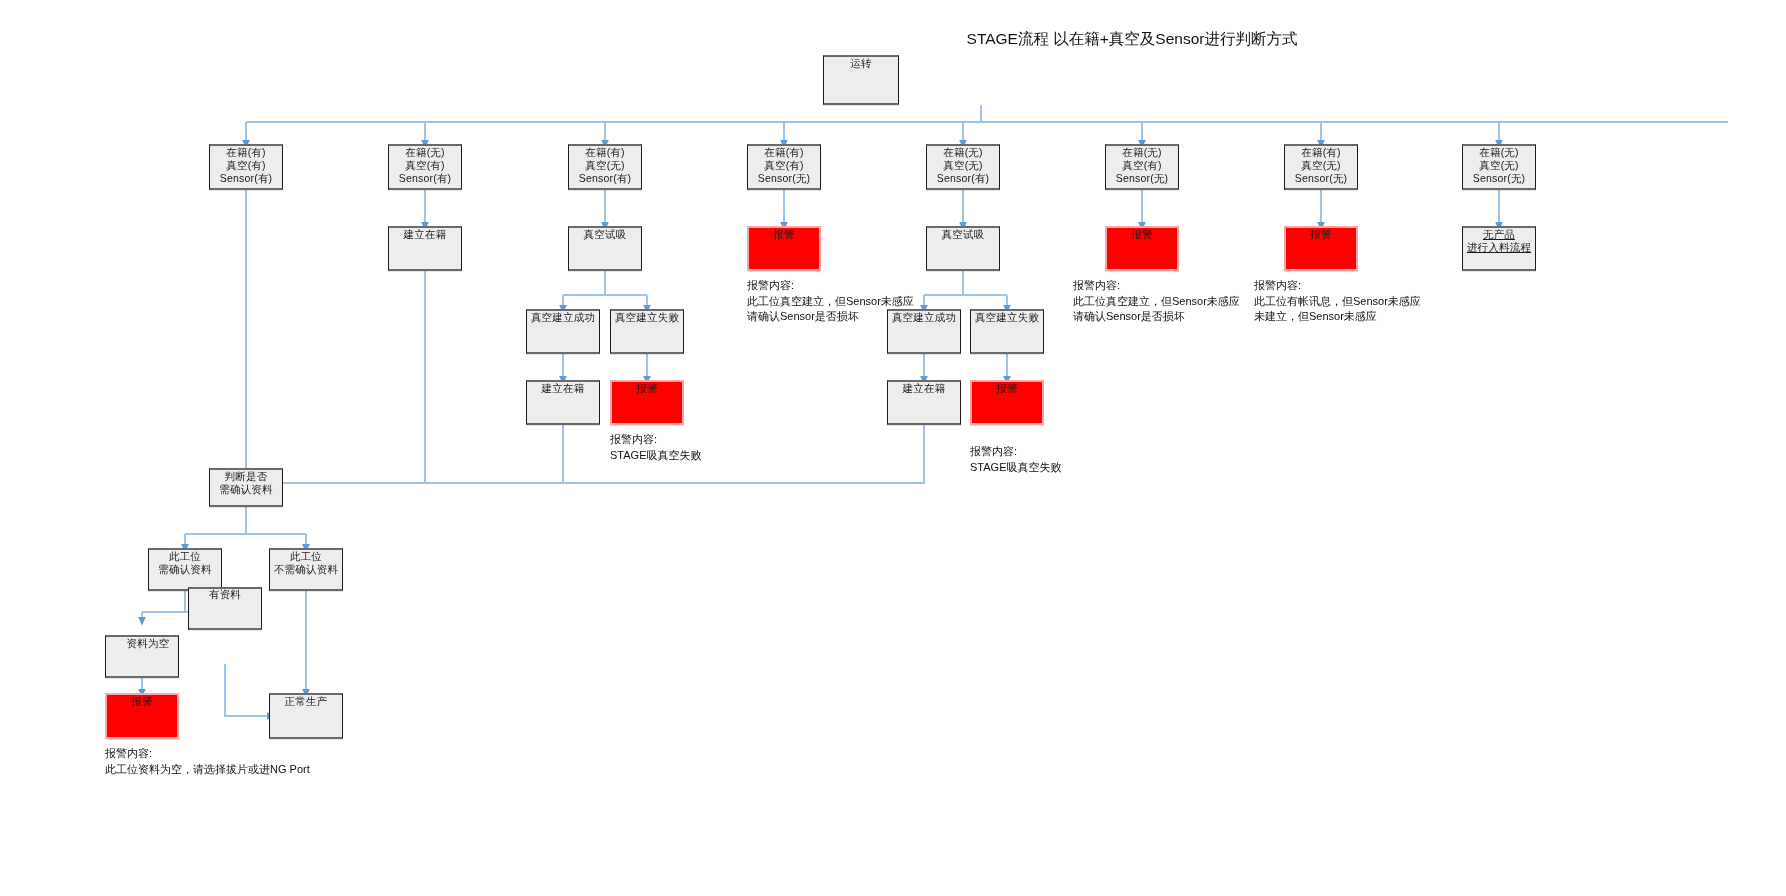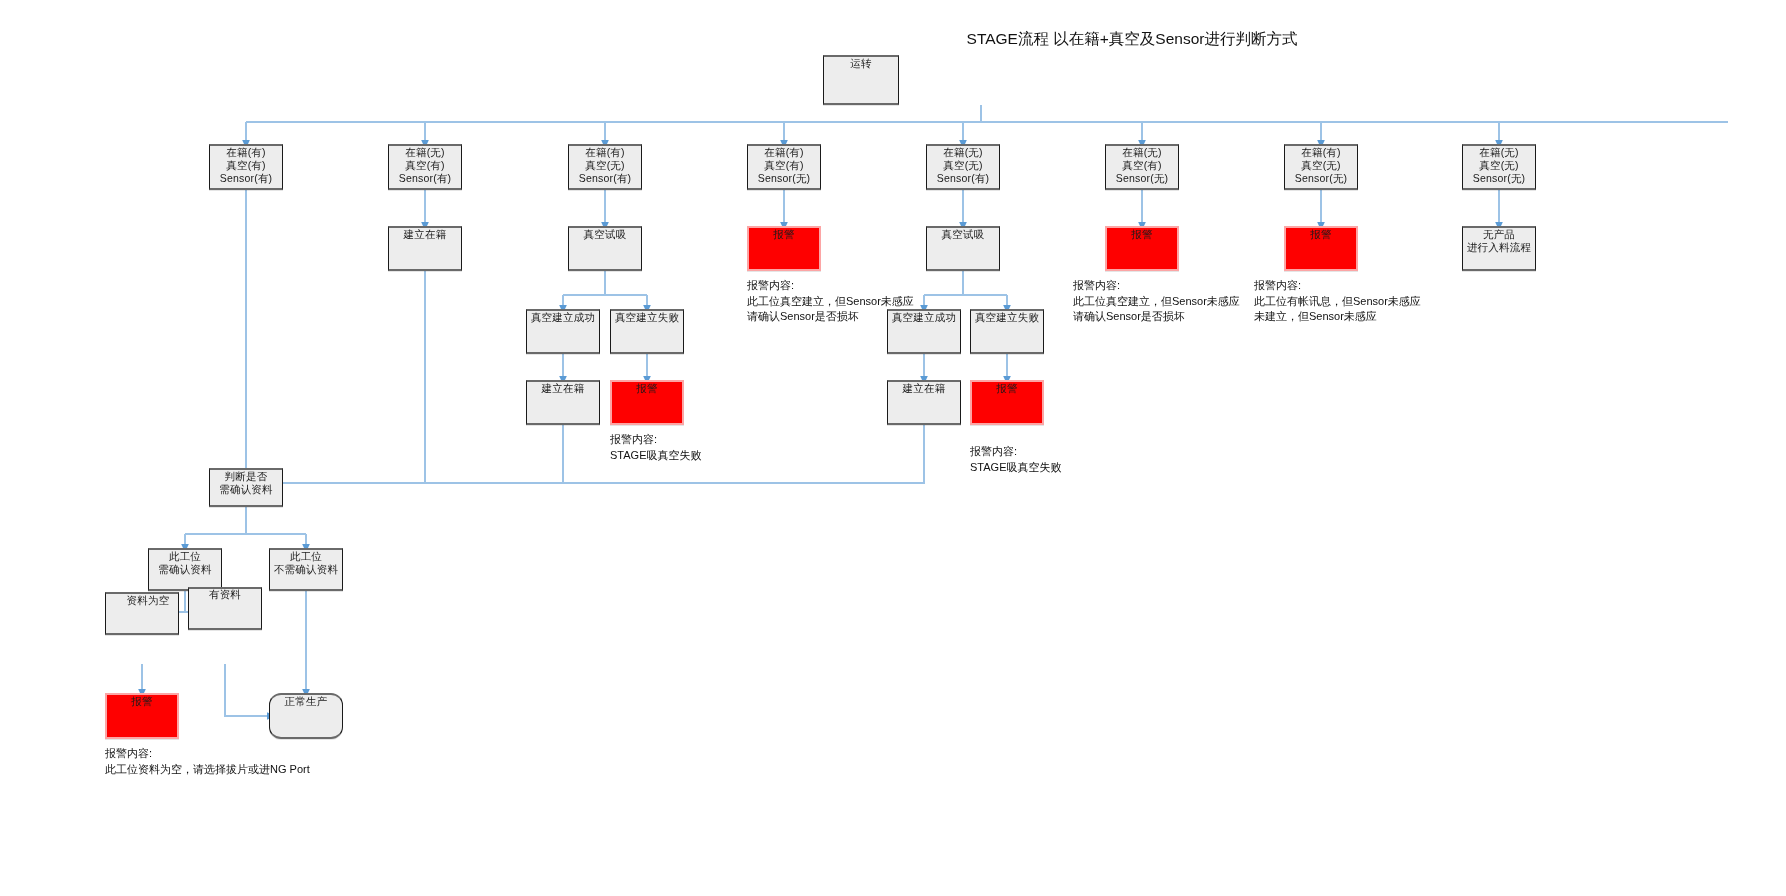--- a/index.html
+++ b/index.html
@@ -236,21 +236,21 @@
   <div class="node alarm" style="left:1063px; top:226px; width:74px; height:45px;">
     <span class="lines">
         <span class="ln">报警</span>
       </span>
   </div>
   <div class="node alarm" style="left:1242px; top:226px; width:74px; height:45px;">
     <span class="lines">
         <span class="ln">报警</span>
       </span>
   </div>
-  <div class="node" style="left:1420px; top:226px; width:74px; height:45px;">
+  <div class="node" style="left:1420px; top:226px; width:74px; height:45px;text-decoration:underline;">
     <span class="lines">
       <span class="ln">无产品</span>
       <span class="ln">进行入料流程</span>
     </span>
   </div>
 
   <div class="node" style="left:484px; top:309px; width:74px; height:45px;">
     <span class="lines">
         <span class="ln">真空建立成功</span>
       </span>
@@ -304,36 +304,36 @@
       <span class="ln">此工位</span>
       <span class="ln">需确认资料</span>
     </span>
   </div>
   <div class="node" style="left:227px; top:548px; width:74px; height:43px;">
     <span class="lines">
       <span class="ln">此工位</span>
       <span class="ln">不需确认资料</span>
     </span>
   </div>
-  <div class="node" style="left:63px; top:592px; width:74px; height:43px;padding-left:12px;">
+  <div class="node" style="left:63px; top:635px; width:74px; height:43px;padding-left:12px;">
     <span class="lines">
         <span class="ln">资料为空</span>
       </span>
   </div>
   <div class="node" style="left:146px; top:587px; width:74px; height:43px;font-family:Liberation Mono, monospace;">
     <span class="lines">
         <span class="ln">有资料</span>
       </span>
   </div>
   <div class="node alarm" style="left:63px; top:693px; width:74px; height:46px;">
     <span class="lines">
         <span class="ln">报警</span>
       </span>
   </div>
-  <div class="node" style="left:227px; top:693px; width:74px; height:46px;border-radius:12px;">
+  <div class="node" style="left:227px; top:693px; width:74px; height:46px;">
     <span class="lines">
         <span class="ln">正常生产</span>
       </span>
   </div>
 
   <div class="note" style="left:705px; top:278px;">
     <span class="ln">报警内容:</span>
     <span class="ln">此工位真空建立，但Sensor未感应</span>
     <span class="ln">请确认Sensor是否损坏</span>
   </div>

